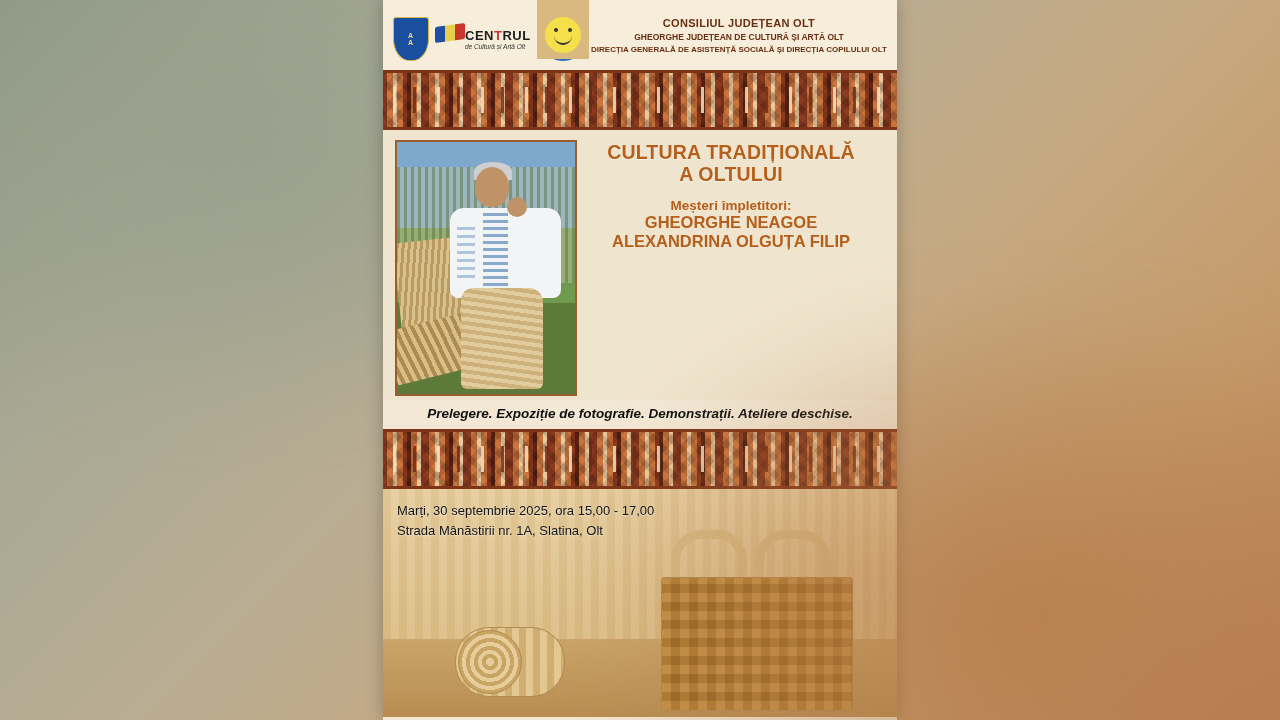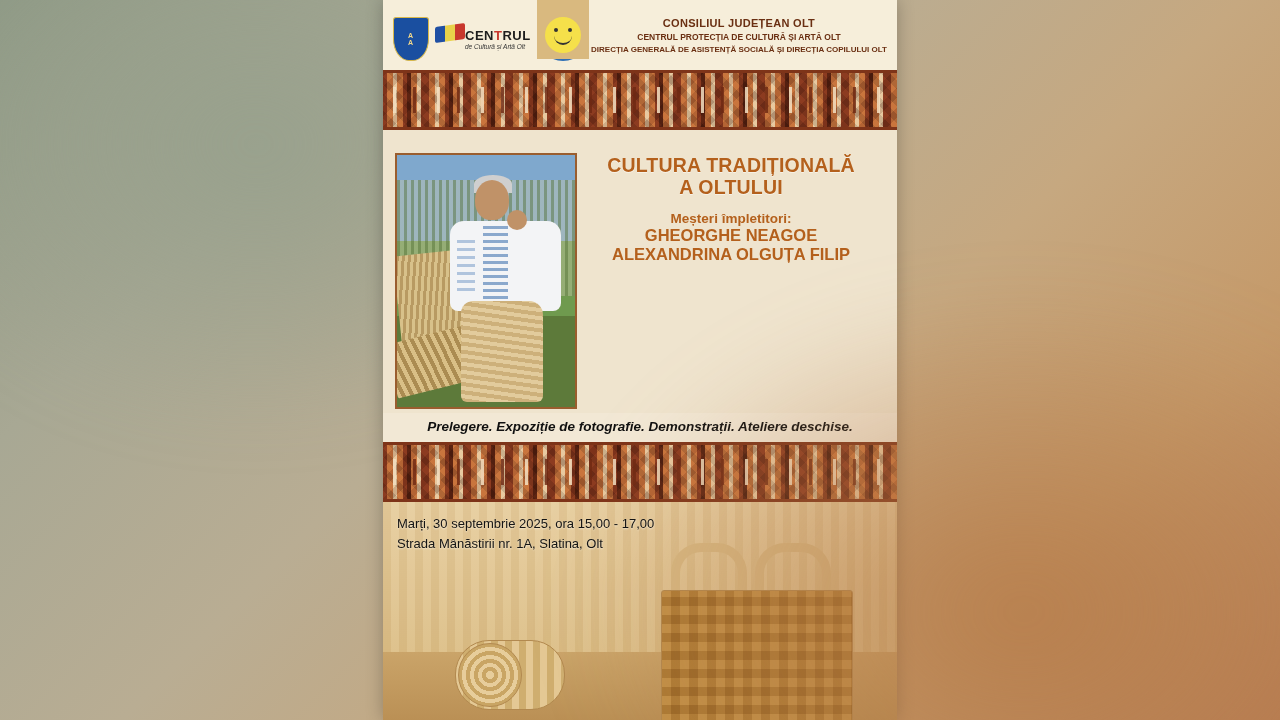--- a/index.html
+++ b/index.html
@@ -223,21 +223,21 @@
         transparent 0 10px,
         rgba(245,225,195,0.85) 10px 13px,
         transparent 13px 30px,
         rgba(110,40,18,0.8) 30px 33px,
         transparent 33px 44px);
   }
 
   
   .main {
     background: #efe4ce;
-    padding: 23px 12px 4px 12px;
+    padding: 10px 12px 4px 12px;
     display: flex;
   }
   .photo {
     width: 178px;
     height: 252px;
     border: 2px solid #9a5d2e;
     position: relative;
     overflow: hidden;
     flex: none;
     background: linear-gradient(#7fa8cd 0 34%, #6f9a4e 34% 64%, #5d7a3a 64% 100%);
@@ -472,21 +472,21 @@
             <span class="bottom">DGASPC OLT</span>
           </div>
           <div class="smiley-inner">
             <div class="smiley-mouth"></div>
           </div>
         </div>
       </div>
 
       <div class="header-titles">
         <div class="t1">CONSILIUL JUDEȚEAN OLT</div>
-        <div class="t2">CENTRUL PROTECȚIA DE CULTURĂ ȘI ARTĂ OLT</div>
+        <div class="t2">GHEORGHE JUDEȚEAN DE CULTURĂ ȘI ARTĂ OLT</div>
         <div class="t3">DIRECȚIA GENERALĂ DE ASISTENȚĂ SOCIALĂ ȘI DIRECȚIA COPILULUI OLT</div>
       </div>
     </div>
 
     <div class="strip"></div>
 
     <div class="main">
 
       <div class="photo">
         <div class="fence"></div>

